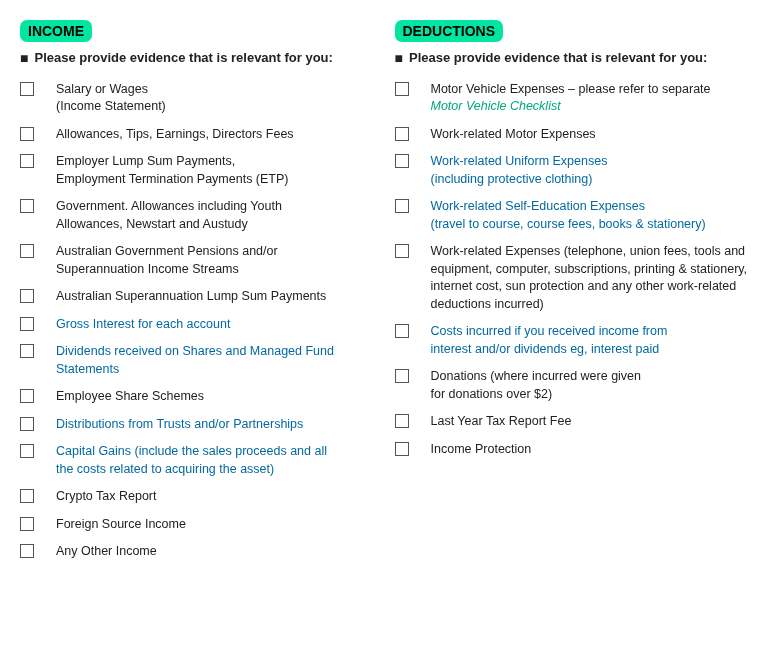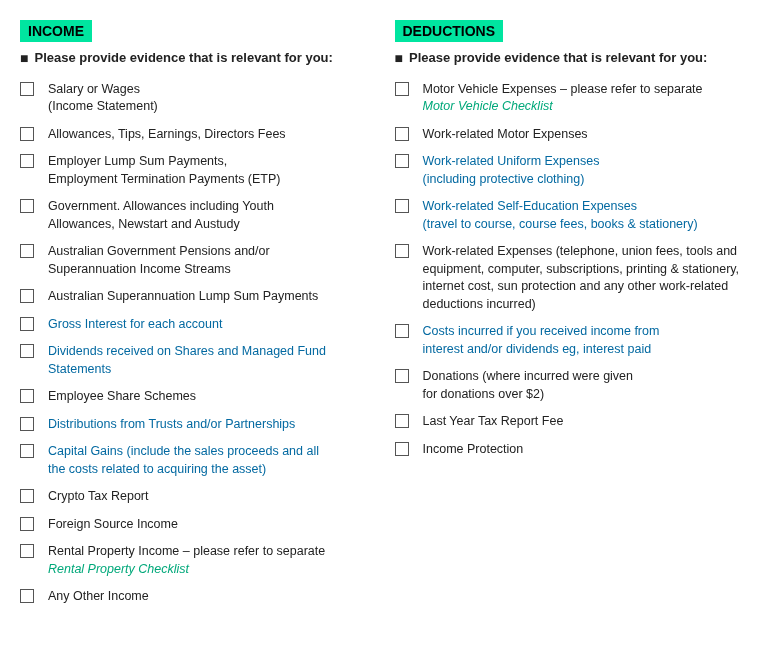--- a/index.html
+++ b/index.html
@@ -21,20 +21,21 @@
     }
     .section-header {
       display: inline-block;
       background: #00e5a0;
       color: #000;
       font-weight: bold;
       font-size: 14px;
       padding: 3px 8px;
       margin-bottom: 8px;
       text-transform: uppercase;
+      border-radius: 7px;
     }
     .section-instruction {
       display: flex;
       align-items: flex-start;
       gap: 6px;
       margin-bottom: 14px;
       font-weight: bold;
       font-size: 13px;
     }
     .section-instruction .bullet {
@@ -42,21 +43,21 @@
       line-height: 1.2;
     }
     .checklist {
       display: flex;
       flex-direction: column;
       gap: 10px;
     }
     .checklist-item {
       display: flex;
       align-items: flex-start;
-      gap: 14px;
+      gap: 22px;
     }
     .checkbox {
       width: 14px;
       height: 14px;
       border: 1.5px solid #555;
       background: #fff;
       flex-shrink: 0;
       margin-top: 1px;
       cursor: pointer;
     }
@@ -127,24 +128,20 @@
         <div class="checklist-item">
           <div class="checkbox"></div>
           <div class="item-label">Crypto Tax Report</div>
         </div>
         <div class="checklist-item">
           <div class="checkbox"></div>
           <div class="item-label">Foreign Source Income</div>
         </div>
         <div class="checklist-item">
           <div class="checkbox"></div>
-          <div class="item-label"><span>Rental Property Income – please refer to separate</span><br><span style="font-style: italic; color: rgb(0, 168, 122);">Rental Property Checklist</span></div>
-        </div>
-        <div class="checklist-item">
-          <div class="checkbox"></div>
           <div class="item-label">Any Other Income</div>
         </div>
       </div>
   </div>
 
   <div class="column">
     <div class="section-header">DEDUCTIONS</div>
     <div class="section-instruction">
       <span class="bullet">■</span>
       <span>Please provide evidence that is relevant for you:</span>

